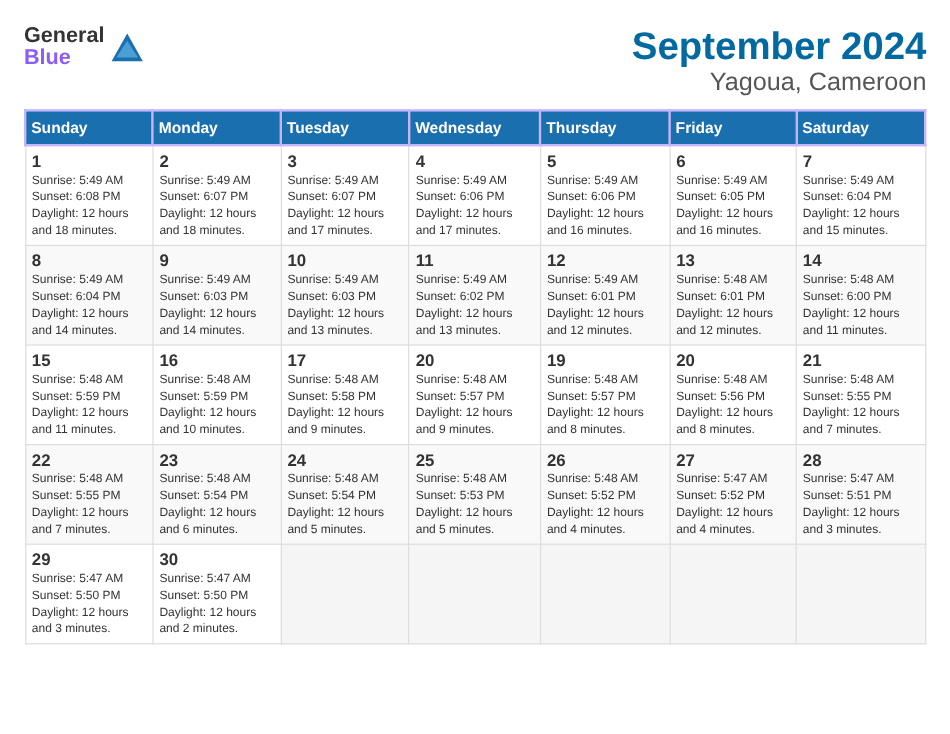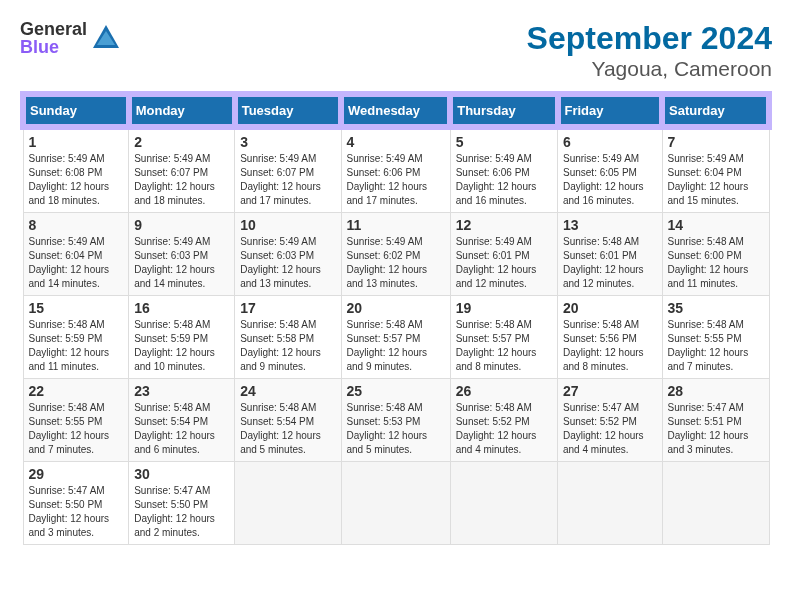--- a/index.html
+++ b/index.html
@@ -11,21 +11,21 @@
       padding: 20px;
     }
     .header {
       display: flex;
       justify-content: space-between;
       align-items: flex-start;
       margin-bottom: 10px;
     }
     .logo {
       display: flex;
-      align-items: center;
+      align-items: flex-end;
     }
     .logo-text {
       display: flex;
       flex-direction: column;
       line-height: 1;
     }
     .logo-general {
       font-size: 18px;
       font-weight: bold;
       color: #333;
@@ -56,21 +56,21 @@
       width: 100%;
       border-collapse: collapse;
     }
     .calendar th {
       background-color: #1a6faf;
       color: #fff;
       padding: 6px 4px;
       font-size: 13px;
       font-weight: bold;
       text-align: left;
-      border: 6px solid #c4b5fd;
+      border: 2px solid #c4b5fd;
     }
     .calendar td {
       vertical-align: top;
       padding: 4px 5px;
       border: 1px solid #ddd;
       font-size: 10px;
       color: #333;
       width: 113px;
       height: 80px;
       background: #fff;
@@ -265,21 +265,21 @@
 and 8 minutes.</div>
         </td>
         <td>
           <span class="day-number">20</span>
           <div class="day-info" style="white-space: pre-line;">Sunrise: 5:48 AM
 Sunset: 5:56 PM
 Daylight: 12 hours
 and 8 minutes.</div>
         </td>
         <td>
-          <span class="day-number">35</span>
+          <span class="day-number">21</span>
           <div class="day-info" style="white-space: pre-line;">Sunrise: 5:48 AM
 Sunset: 5:55 PM
 Daylight: 12 hours
 and 7 minutes.</div>
         </td>
       </tr>
       <tr>
         <td>
           <span class="day-number">22</span>
           <div class="day-info" style="white-space: pre-line;">Sunrise: 5:48 AM

